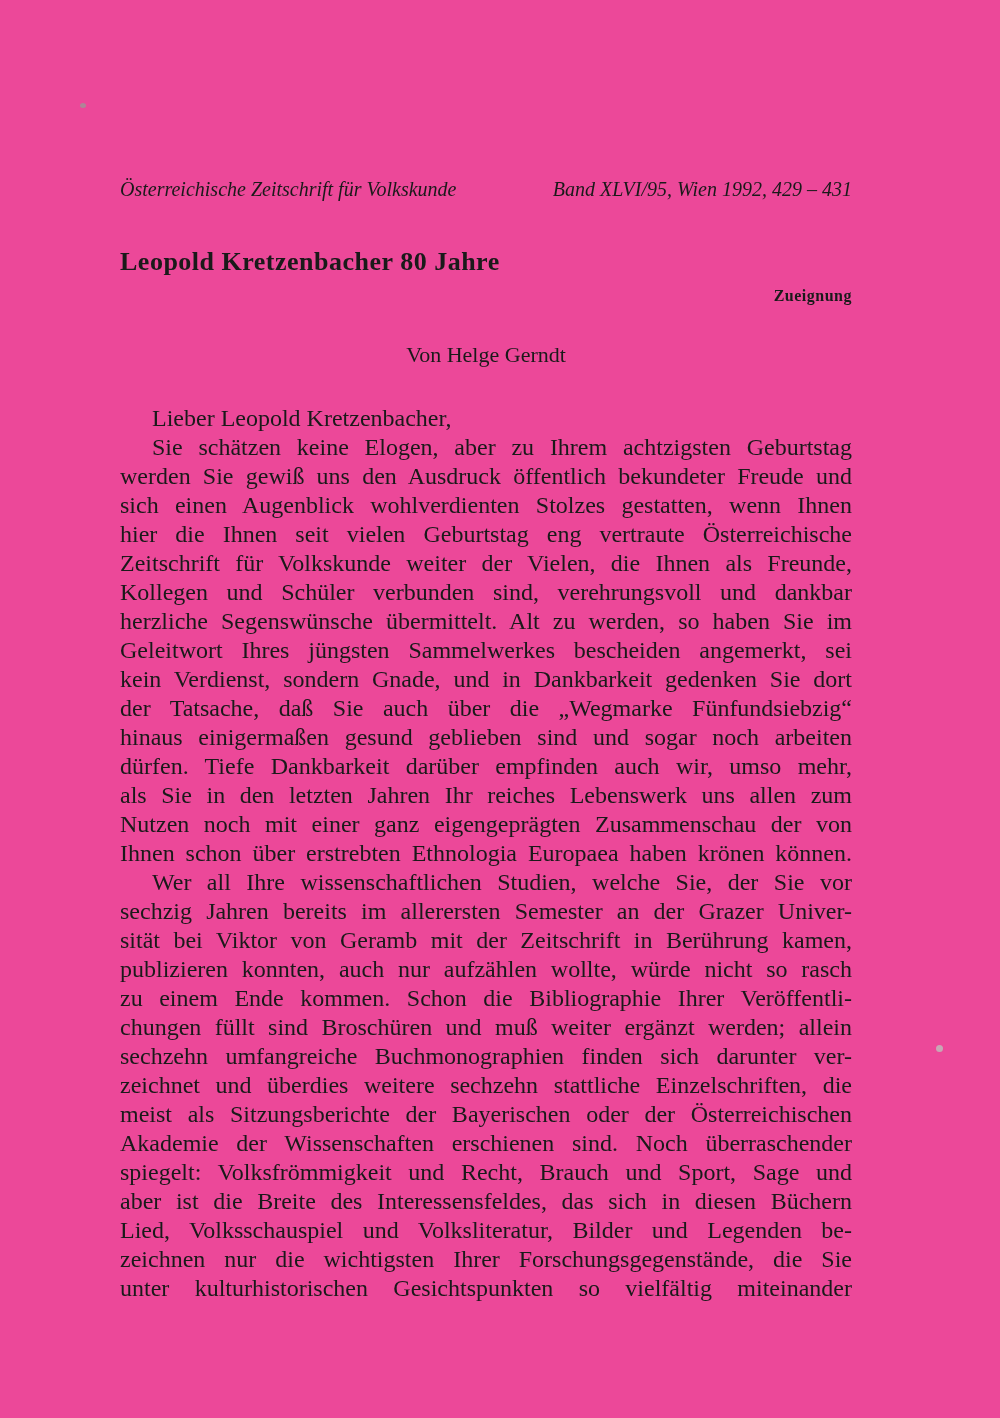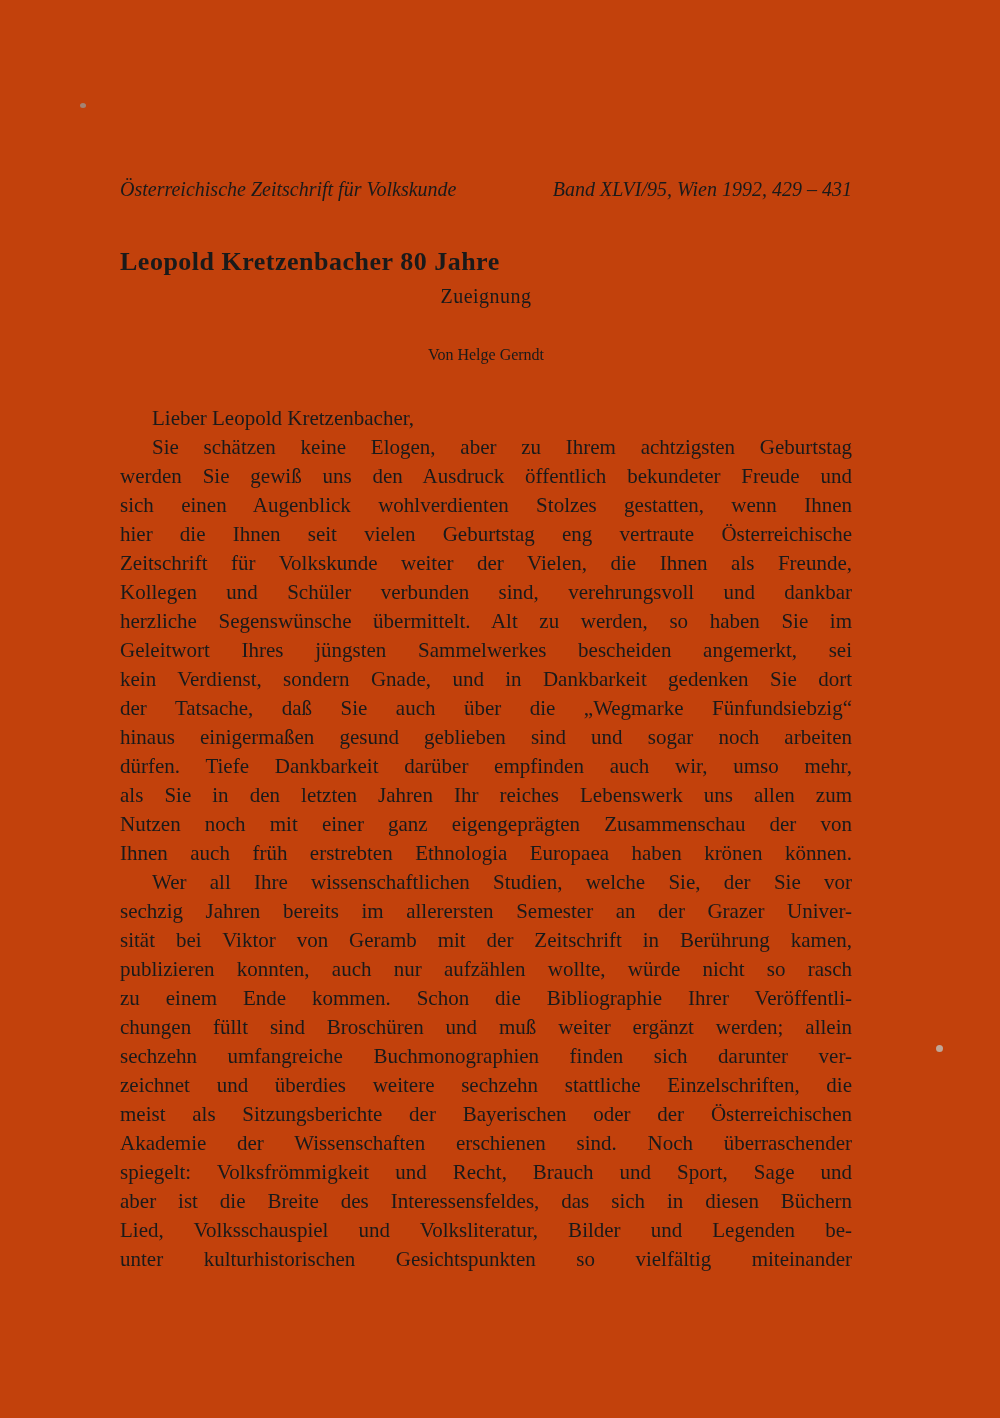--- a/index.html
+++ b/index.html
@@ -4,21 +4,21 @@
 <style>
   html, body {
     margin: 0;
     padding: 0;
     background: #ffffff;
   }
   .page {
     position: relative;
     width: 1000px;
     height: 1418px;
-    background: #c2410c;
+    background: #ec4899;
     font-family: "Liberation Serif", serif;
     color: #1a1a1a;
     overflow: hidden;
   }
   .journal-header {
     position: absolute;
     top: 176px;
     left: 120px;
     width: 732px;
     display: flex;
@@ -40,41 +40,41 @@
     line-height: 32px;
     font-weight: bold;
     letter-spacing: 0.5px;
   }
   .article-subtitle {
     position: absolute;
     top: 281px;
     left: 120px;
     width: 732px;
     margin: 0;
-    text-align: center;
-    font-size: 20px;
+    text-align: right;
+    font-size: 16px;
     line-height: 30px;
-    font-weight: normal;
+    font-weight: bold;
     letter-spacing: 0.5px;
   }
   .byline {
     position: absolute;
     top: 341px;
     left: 120px;
     width: 732px;
     text-align: center;
-    font-size: 16px;
+    font-size: 22px;
     line-height: 28px;
   }
   .article-body {
     position: absolute;
     top: 404px;
     left: 120px;
     width: 732px;
-    font-size: 21px;
+    font-size: 24px;
     line-height: 29px;
   }
   .paragraph { margin: 0; }
   .line {
     text-align: justify;
     text-align-last: justify;
   }
   .line.noj {
     text-align: left;
     text-align-last: left;
@@ -129,36 +129,37 @@
         <div class="line">Zeitschrift für Volkskunde weiter der Vielen, die Ihnen als Freunde,</div>
         <div class="line">Kollegen und Schüler verbunden sind, verehrungsvoll und dankbar</div>
         <div class="line">herzliche Segenswünsche übermittelt. Alt zu werden, so haben Sie im</div>
         <div class="line">Geleitwort Ihres jüngsten Sammelwerkes bescheiden angemerkt, sei</div>
         <div class="line">kein Verdienst, sondern Gnade, und in Dankbarkeit gedenken Sie dort</div>
         <div class="line">der Tatsache, daß Sie auch über die „Wegmarke Fünfundsiebzig“</div>
         <div class="line">hinaus einigermaßen gesund geblieben sind und sogar noch arbeiten</div>
         <div class="line">dürfen. Tiefe Dankbarkeit darüber empfinden auch wir, umso mehr,</div>
         <div class="line">als Sie in den letzten Jahren Ihr reiches Lebenswerk uns allen zum</div>
         <div class="line">Nutzen noch mit einer ganz eigengeprägten Zusammenschau der von</div>
-        <div class="line">Ihnen auch früh erstrebten Ethnologia Europaea haben krönen können.</div>
+        <div class="line">Ihnen schon über erstrebten Ethnologia Europaea haben krönen können.</div>
       </div>
       <div class="paragraph">
         <div class="line indent">Wer all Ihre wissenschaftlichen Studien, welche Sie, der Sie vor</div>
         <div class="line">sechzig Jahren bereits im allerersten Semester an der Grazer Univer-</div>
         <div class="line">sität bei Viktor von Geramb mit der Zeitschrift in Berührung kamen,</div>
         <div class="line">publizieren konnten, auch nur aufzählen wollte, würde nicht so rasch</div>
         <div class="line">zu einem Ende kommen. Schon die Bibliographie Ihrer Veröffentli-</div>
         <div class="line">chungen füllt sind Broschüren und muß weiter ergänzt werden; allein</div>
         <div class="line">sechzehn umfangreiche Buchmonographien finden sich darunter ver-</div>
         <div class="line">zeichnet und überdies weitere sechzehn stattliche Einzelschriften, die</div>
         <div class="line">meist als Sitzungsberichte der Bayerischen oder der Österreichischen</div>
         <div class="line">Akademie der Wissenschaften erschienen sind. Noch überraschender</div>
         <div class="line">spiegelt: Volksfrömmigkeit und Recht, Brauch und Sport, Sage und</div>
         <div class="line">aber ist die Breite des Interessensfeldes, das sich in diesen Büchern</div>
         <div class="line">Lied, Volksschauspiel und Volksliteratur, Bilder und Legenden be-</div>
+        <div class="line">zeichnen nur die wichtigsten Ihrer Forschungsgegenstände, die Sie</div>
         <div class="line">unter kulturhistorischen Gesichtspunkten so vielfältig miteinander</div>
       </div>
     </div>
 
   <div class="speckle speckle-1"></div>
   <div class="speckle speckle-2"></div>
 
 </div>
 
 </body></html>

